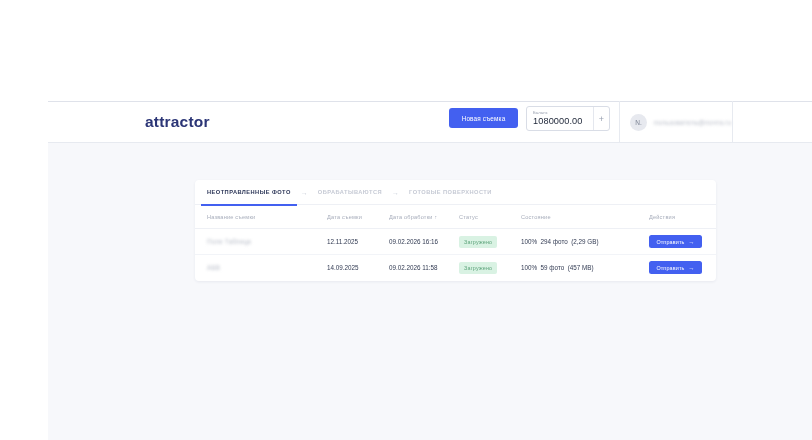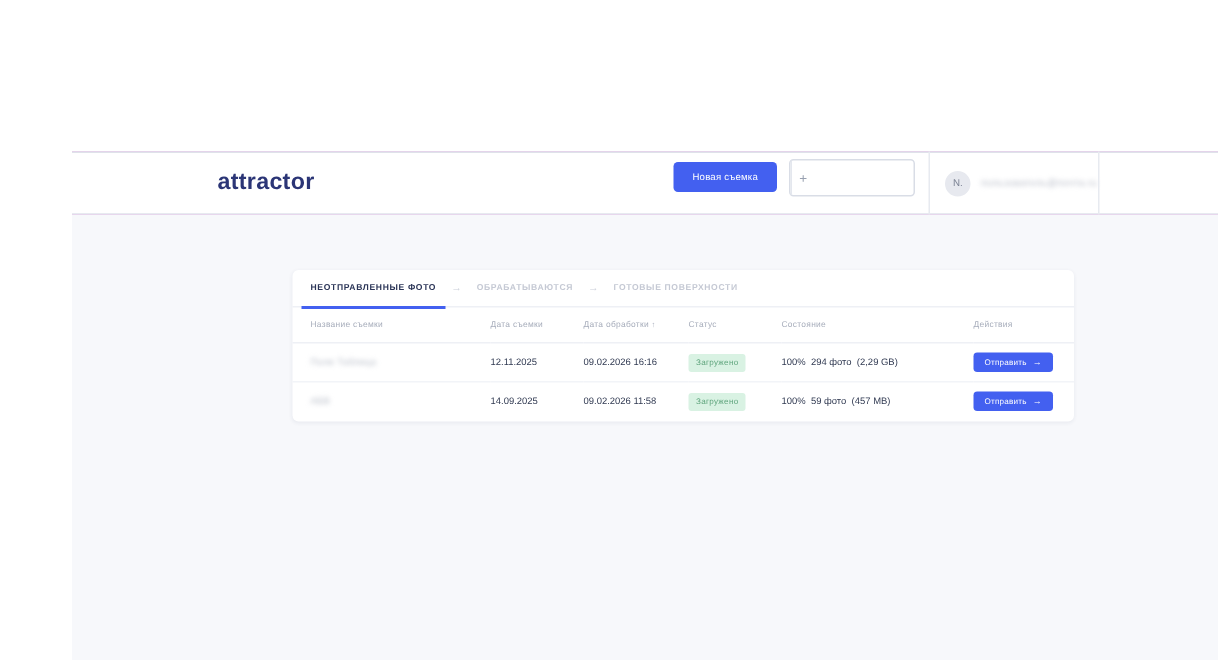--- a/index.html
+++ b/index.html
@@ -239,20 +239,24 @@
 
   <div class="top-blank"></div>
 
   <div class="header">
     <div class="logo">attractor</div>
   </div>
 
   <button class="new-shoot-btn">Новая съемка</button>
 
   <div class="balance-box">
+    <div class="balance-main">
+      <div class="balance-label">Баланс</div>
+      <div class="balance-value">1080000.00</div>
+    </div>
     <div class="balance-plus">+</div>
   </div>
 
   <div class="user-block">
     <div class="avatar">N.</div>
     <div class="user-name">пользователь@почта.ru</div>
   </div>
   <div class="header-right-div"></div>
 
   <div class="content">

